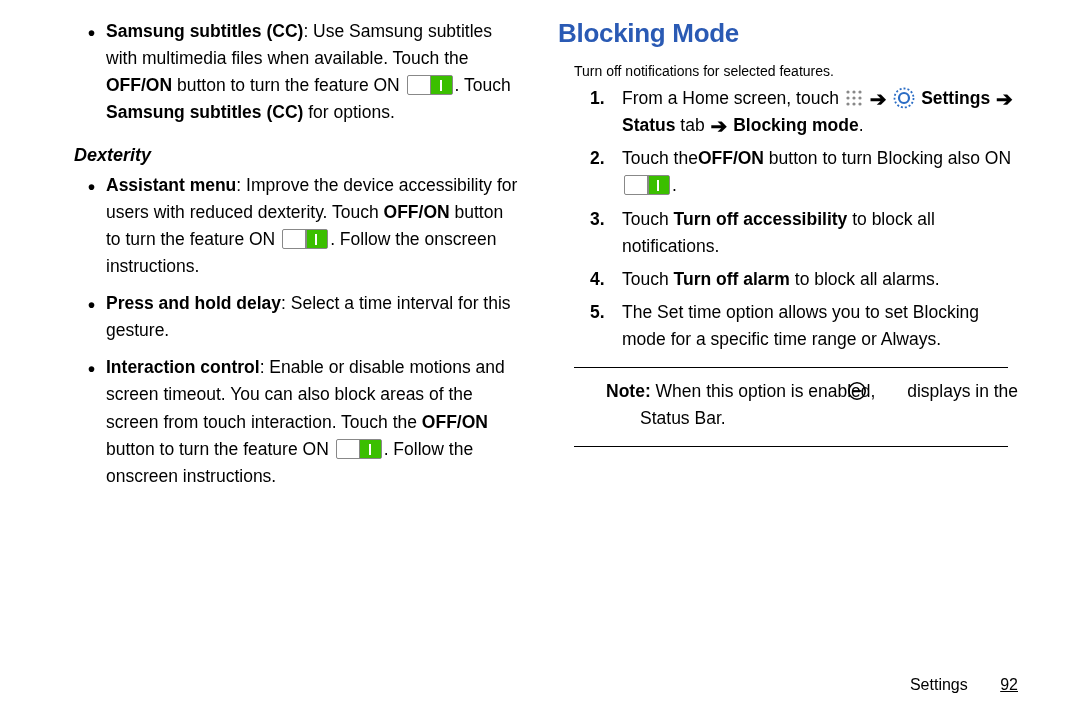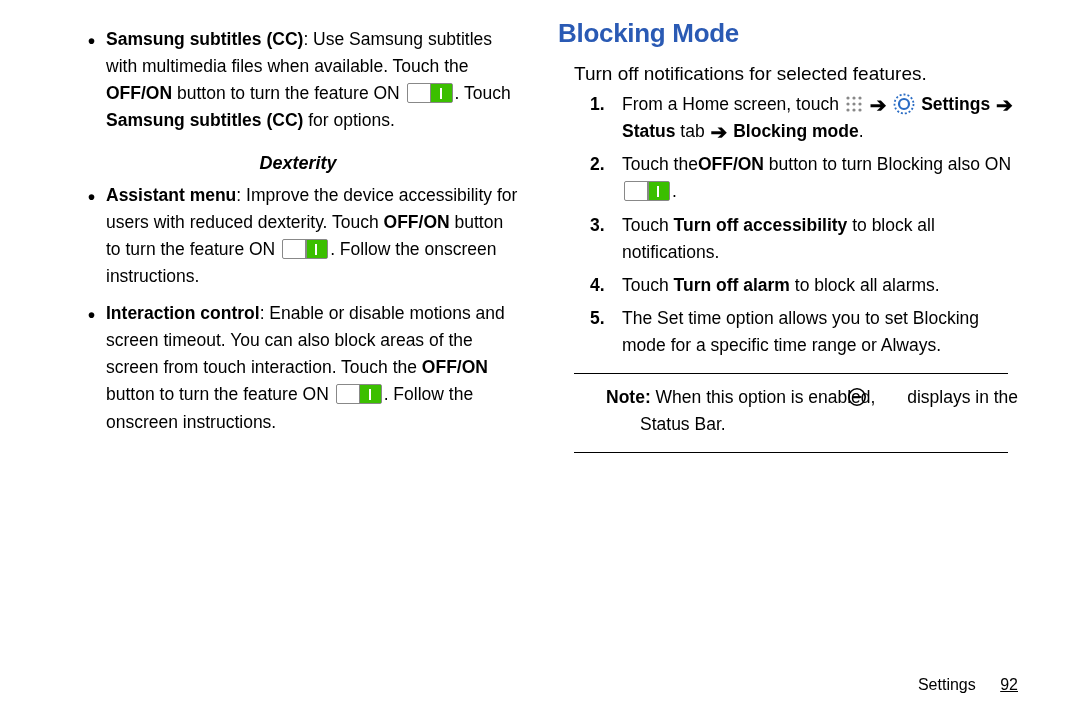--- a/index.html
+++ b/index.html
@@ -18,21 +18,21 @@
     padding: 18px 36px 0 36px;
     height: 100%;
     position: relative;
   }
   .col {
     width: 50%;
     padding: 0 20px;
   }
   .col.left { padding-right: 18px; }
   .col.right { padding-left: 18px; }
-  .bullet-list { list-style: none; padding: 0; margin: 8px 0 0 32px; }
+  .bullet-list { list-style: none; padding: 0; margin: 0 0 0 32px; }
   .bullet-list > li {
     position: relative;
     padding-left: 18px;
     font-size: 17.5px;
     line-height: 1.55;
     margin-bottom: 10px;
     font-weight: 400;
   }
   .bullet-list > li::before {
     content: "•";
@@ -40,32 +40,31 @@
     left: 0;
     top: 0;
     font-weight: 900;
     font-size: 20px;
   }
   .sub-h {
     font-weight: 700;
     font-style: italic;
     font-size: 18px;
     margin: 18px 0 6px 18px;
-    text-align: center;
   }
   .main-h {
     font-family: Arial, Helvetica, sans-serif;
     font-weight: 900;
     font-size: 26px;
     color: #2a5ab4;
     margin: 0 0 10px 0;
     letter-spacing: -0.3px;
   }
   .intro {
-    font-size: 19px;
+    font-size: 14px;
     margin: 14px 0 6px 16px;
   }
   .num-list { list-style: none; padding: 0; margin: 0 0 0 32px; counter-reset: step; }
   .num-list > li {
     position: relative;
     padding-left: 32px;
     font-size: 17.5px;
     line-height: 1.55;
     margin-bottom: 6px;
     counter-increment: step;
@@ -133,38 +132,41 @@
   .icon.apps-icon svg { display:block; }
   .icon.arrow-icon { font-weight: 700; font-size: 20px; line-height:1; vertical-align:-2px; }
   .icon.gear-icon { width:22px; height:22px; vertical-align:-5px; }
   .icon.minus-circle-icon { width:20px; height:20px; vertical-align:-4px; }
   .footer {
     position: absolute;
     bottom: 26px;
     right: 62px;
     font-size: 16px;
   }
-  .footer .pg { margin-left: 20px; text-decoration: underline; }
+  .footer .pg { margin-left: 28px; text-decoration: underline; }
 </style>
 </head>
 <body>
 
 <div class="page">
 
   <div class="col left">
     <ul class="bullet-list">
       <li>
         <b>Samsung subtitles (CC)</b><span>: Use Samsung subtitles with multimedia files when available. Touch the </span><b>OFF/ON</b><span> button to turn the feature ON </span><span class="toggle"><span class="half"></span><span class="div"></span><span class="tick"></span></span><span>. Touch </span><b>Samsung subtitles (CC)</b><span> for options.</span>
       </li>
     </ul>
 
     <div class="sub-h">Dexterity</div>
     <ul class="bullet-list">
       <li>
         <b>Assistant menu</b><span>: Improve the device accessibility for users with reduced dexterity. Touch </span><b>OFF/ON</b><span> button to turn the feature ON </span><span class="toggle"><span class="half"></span><span class="div"></span><span class="tick"></span></span><span>. Follow the onscreen instructions.</span>
+      </li>
+      <li>
+        <b>Press and hold delay</b><span>: Select a time interval for this gesture.</span>
       </li>
     </ul>
 
     <ul class="bullet-list">
       <li>
         <b>Interaction control</b><span>: Enable or disable motions and screen timeout. You can also block areas of the screen from touch interaction. Touch the </span><b>OFF/ON</b><span> button to turn the feature ON </span><span class="toggle"><span class="half"></span><span class="div"></span><span class="tick"></span></span><span>. Follow the onscreen instructions.</span>
       </li>
     </ul>
   </div>
 

